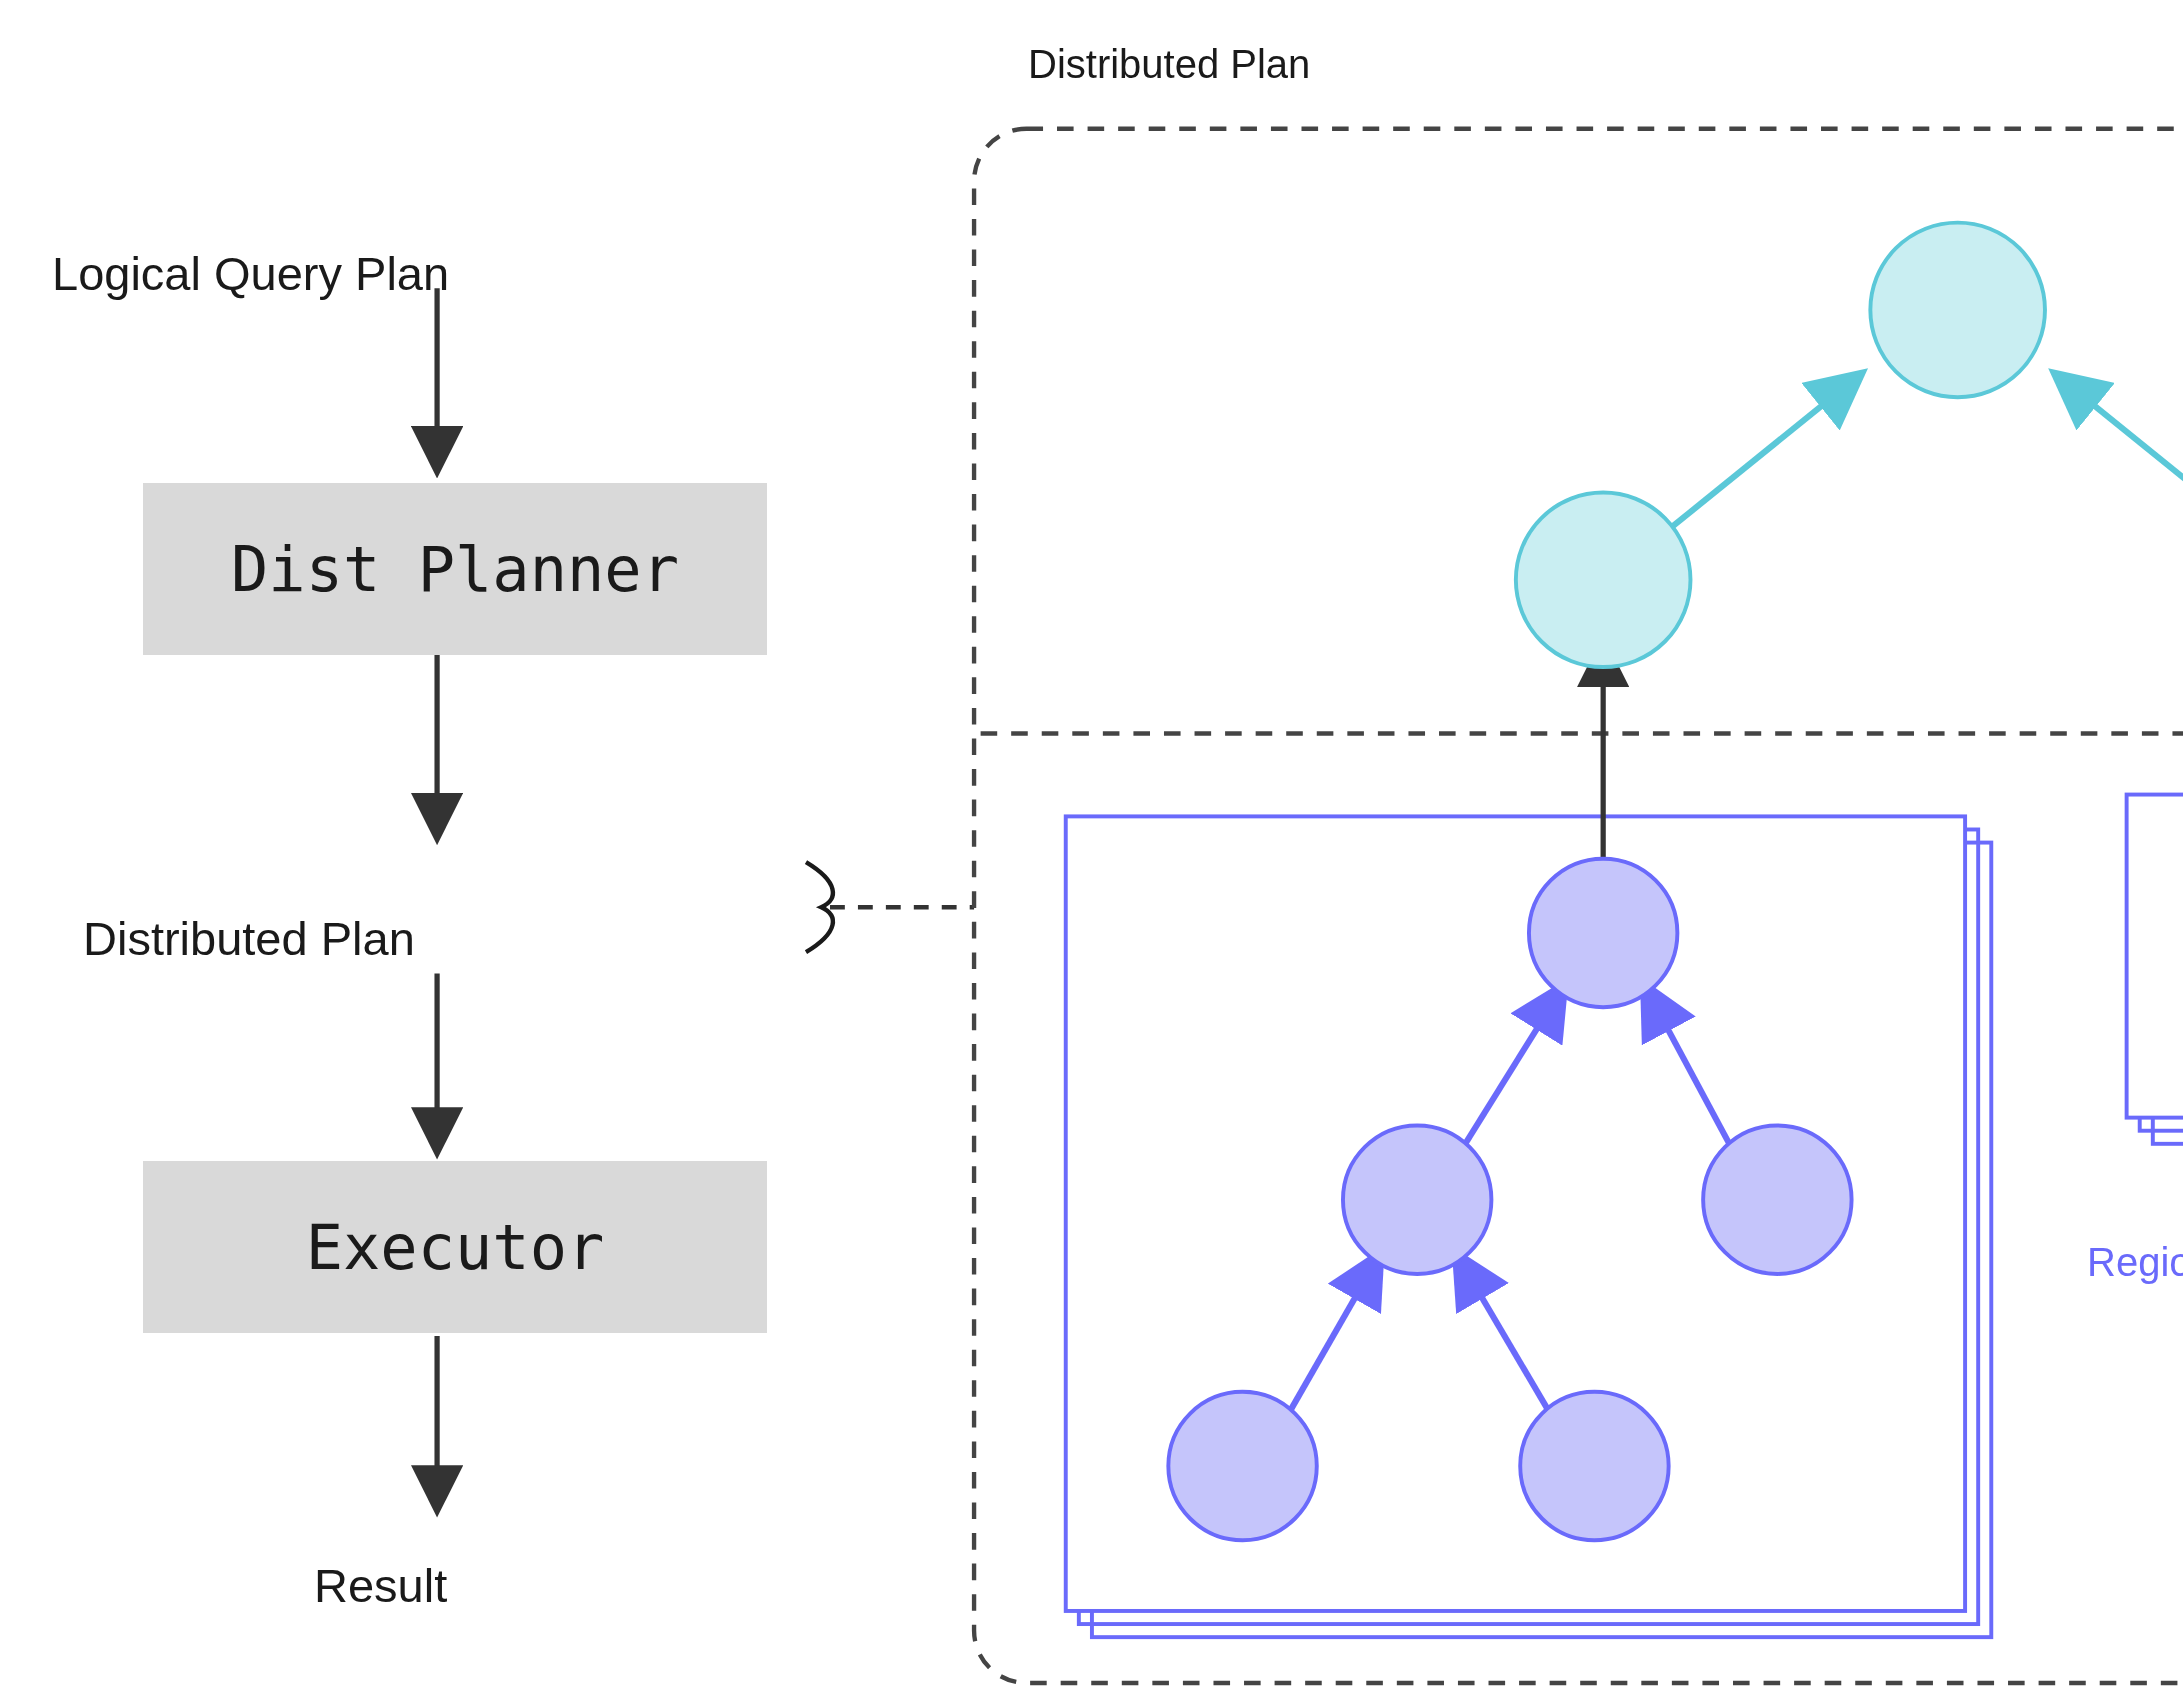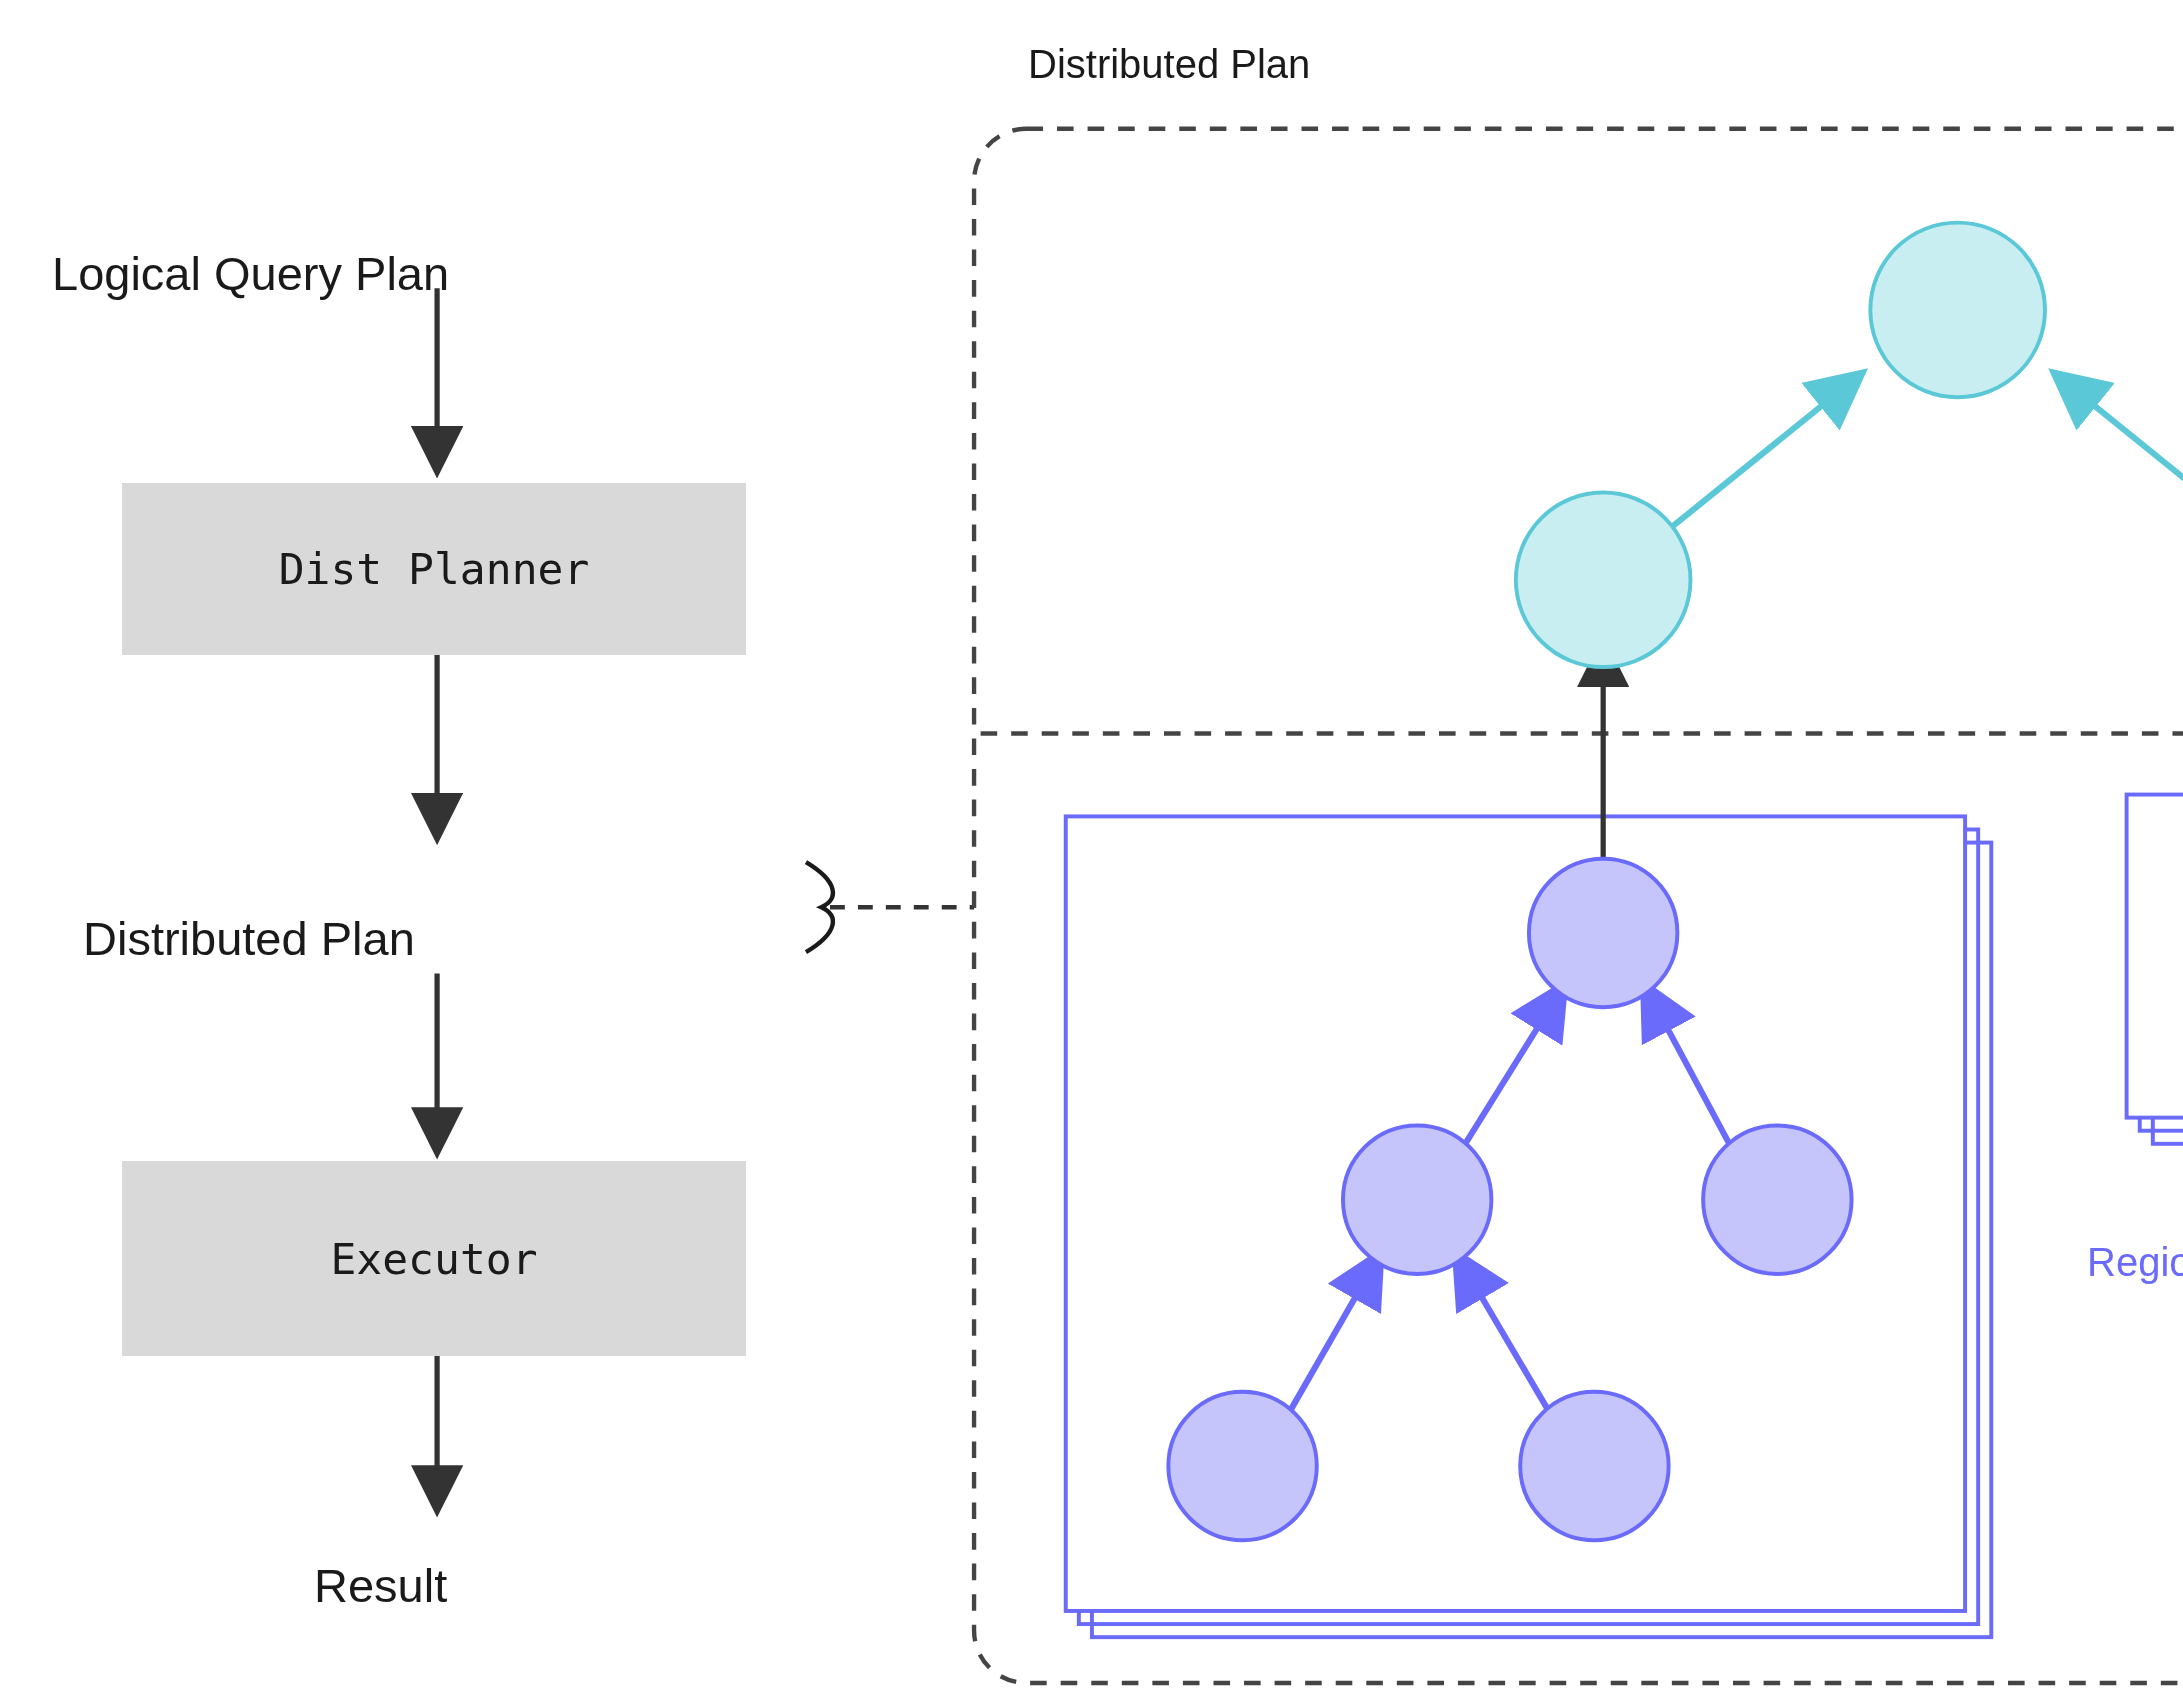--- a/index.html
+++ b/index.html
@@ -43,22 +43,23 @@
     font-size: 40px;
   }
   .box {
     position: absolute;
     background: #d9d9d9;
     border: 0;
     display: flex;
     align-items: center;
     justify-content: center;
     font-family: "DejaVu Sans Mono", monospace;
-    font-size: 43px;
+    font-size: 62px;
     color: #1a1a1a;
+    margin-left: 21px;
   }
 </style>
 </head>
 <body>
 
 <div id="canvas">
 
   <svg class="layer" viewBox="0 0 7300 3910">
     <defs>
       <marker id="arrDark" markerWidth="10" markerHeight="10" refX="7" refY="5" orient="auto">
@@ -137,21 +138,21 @@
       <circle cx="5296" cy="2137" r="170" fill="#c5c5fb" stroke="#6a6afb" stroke-width="9"></circle>
     </g>
   </svg>
 
   <div class="lbl lbl-big" style="left:52px; top:218px;">Logical Query Plan</div>
 
   <div class="box" style="left:122px; top:483px; width:624px; height:172px;">Dist Planner</div>
 
   <div class="lbl lbl-big" style="left:83px; top:883px;">Distributed Plan</div>
 
-  <div class="box" style="left:122px; top:1161px; width:624px; height:195px;">Executor</div>
+  <div class="box" style="left:122px; top:1161px; width:624px; height:172px;">Executor</div>
 
   <div class="lbl lbl-big" style="left:314px; top:1530px;">Result</div>
 
   <div class="lbl lbl-distplan-top" style="left:1028px; top:44px;">Distributed Plan</div>
 
   <div class="lbl lbl-regions" style="left:2087px; top:1242px;">Regions</div>
 
 </div>
 
 

